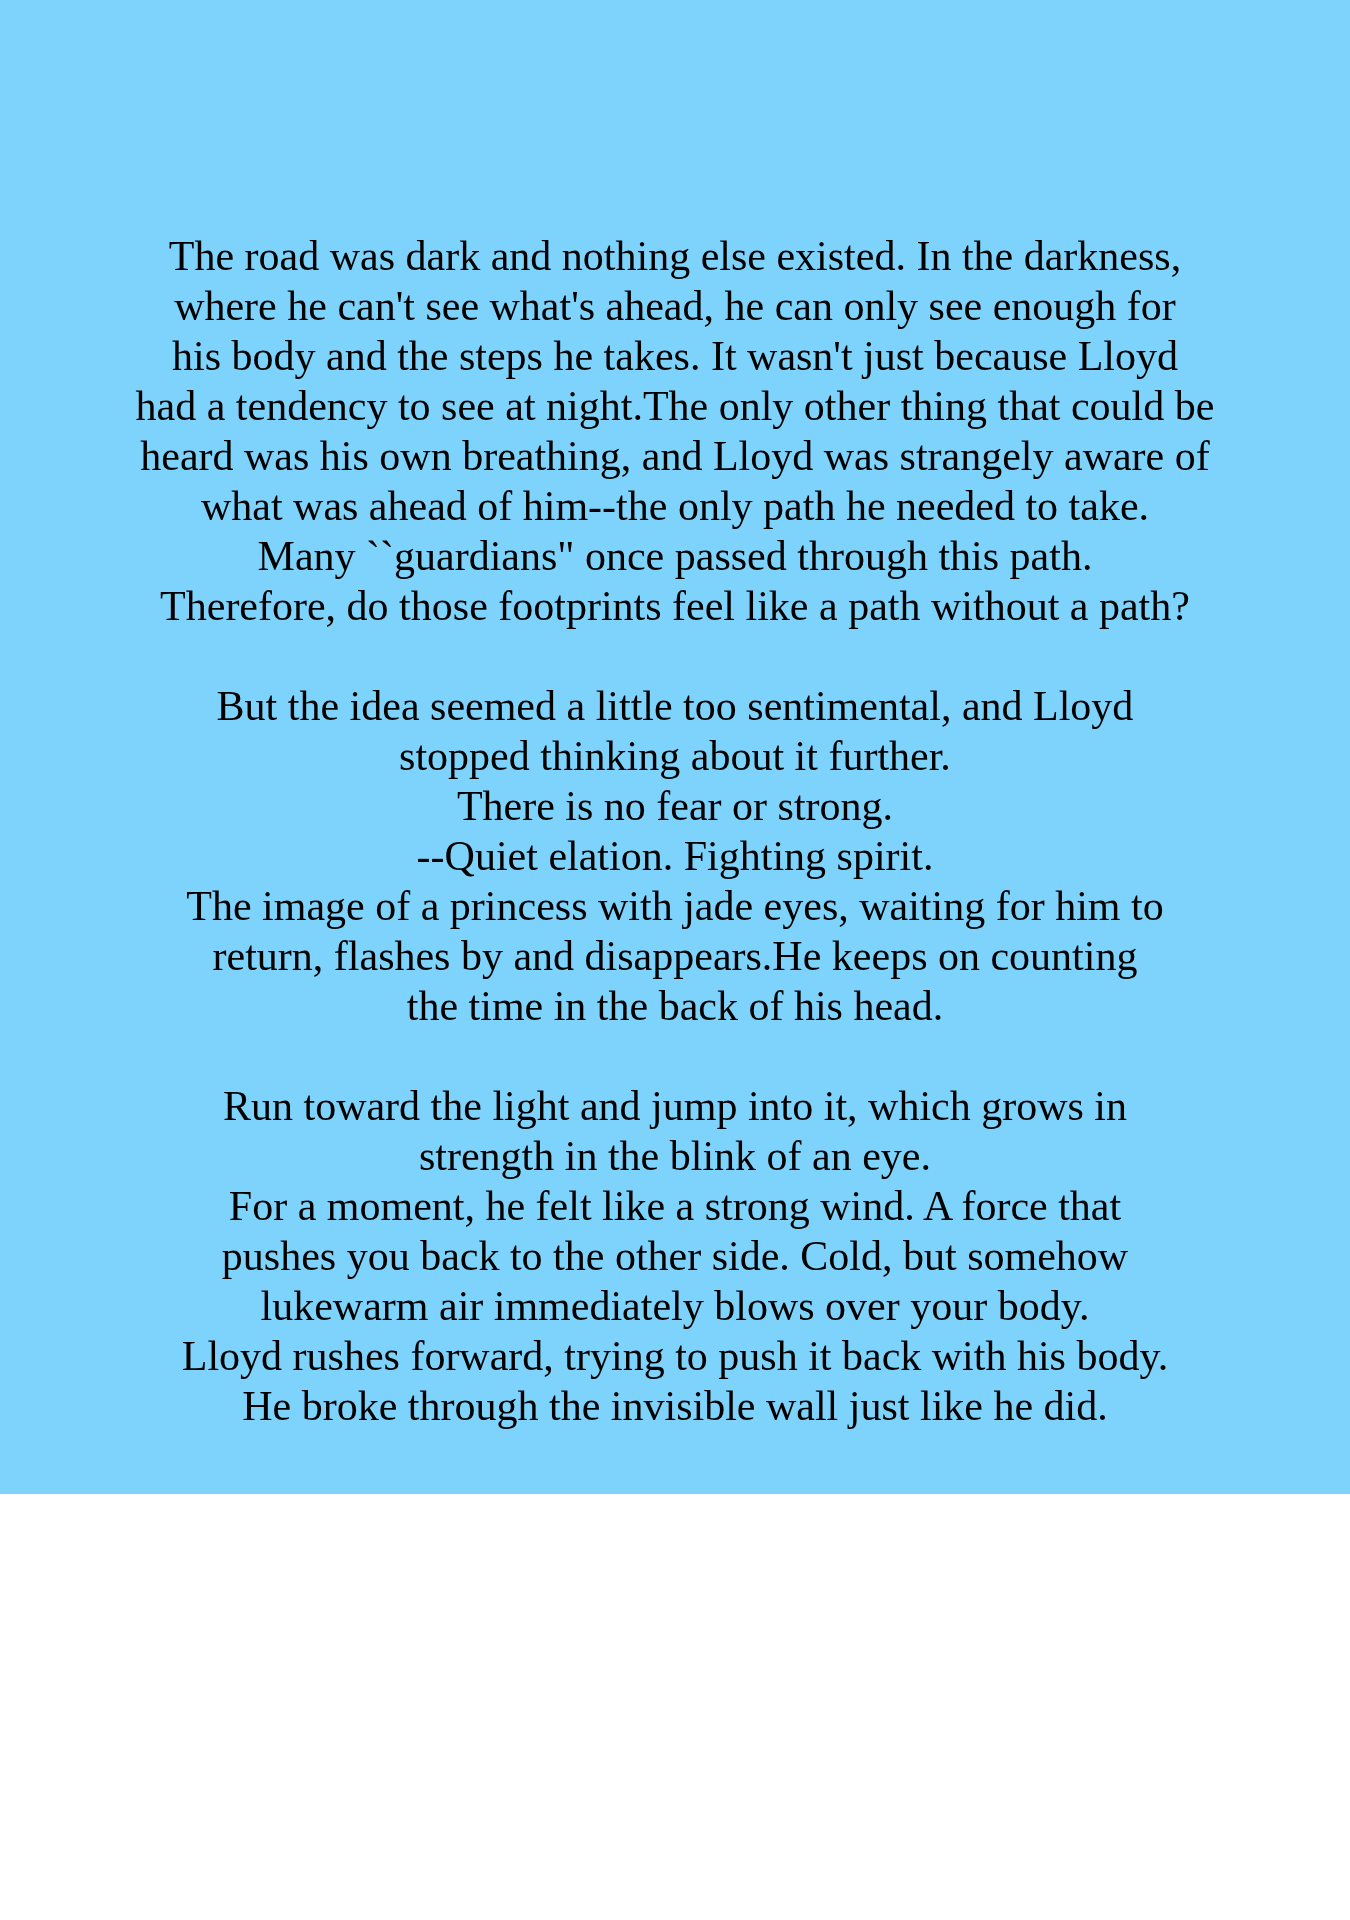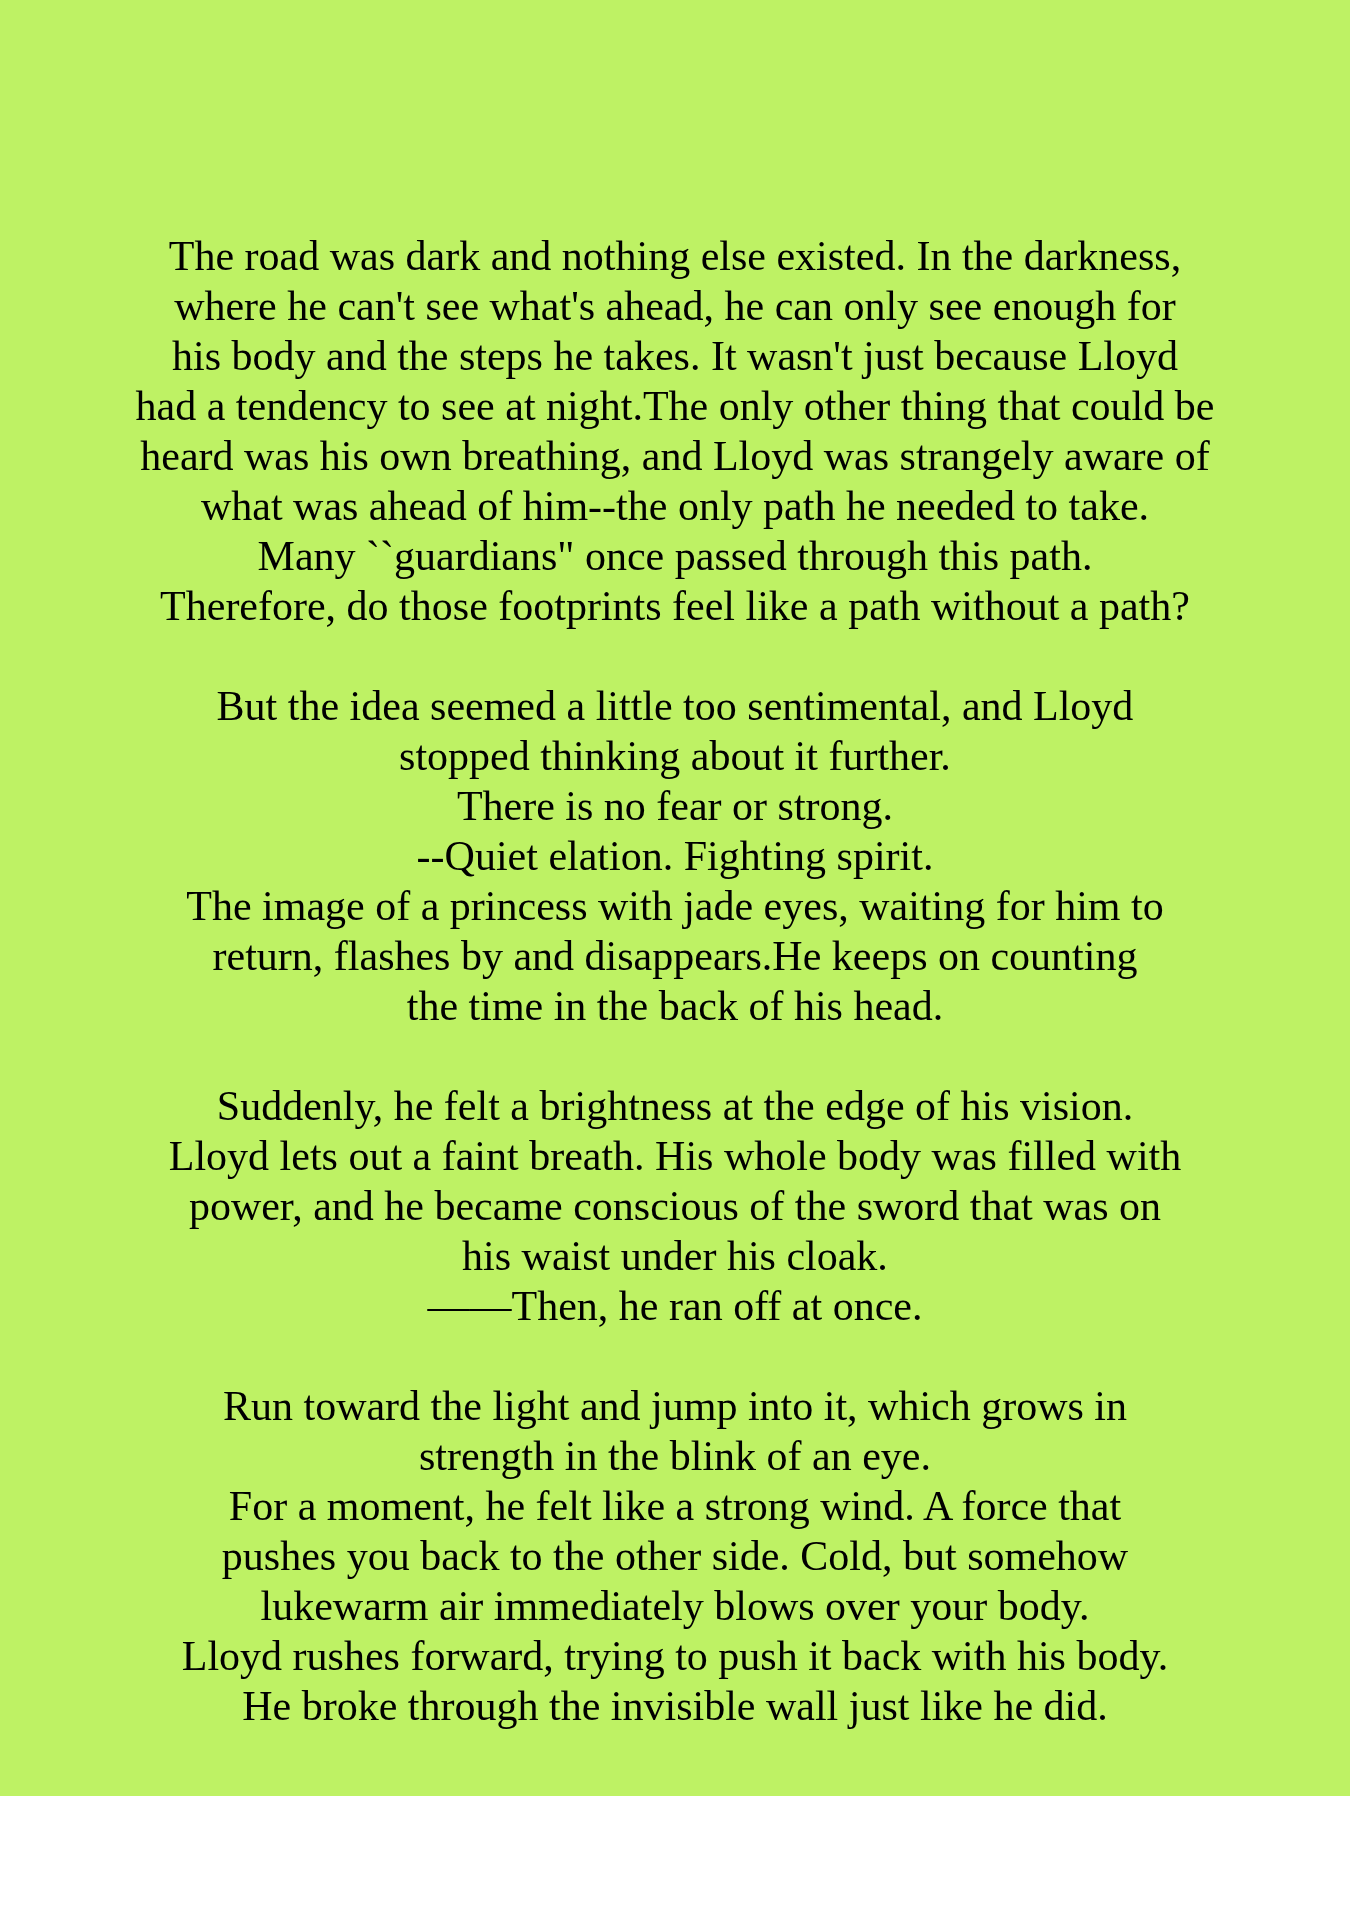--- a/index.html
+++ b/index.html
@@ -8,23 +8,23 @@
     background: #ffffff;
   }
   body {
     width: 1350px;
     height: 1920px;
     overflow: hidden;
   }
   .page {
     box-sizing: border-box;
     width: 1350px;
-    height: 1796px;
+    height: 1494px;
     padding-top: 231px;
-    background: #bef264;
+    background: #7dd3fc;
   }
   .story-text {
     text-align: center;
     color: #000000;
     font-family: "Liberation Serif", serif;
     font-size: 42px;
     line-height: 50px;
   }
   .para {
     margin: 0;
@@ -47,25 +47,20 @@
 what was ahead of him--the only path he needed to take.
 Many ``guardians" once passed through this path.
 Therefore, do those footprints feel like a path without a path?</p>
     <p class="para">But the idea seemed a little too sentimental, and Lloyd
 stopped thinking about it further.
 There is no fear or strong.
 --Quiet elation. Fighting spirit.
 The image of a princess with jade eyes, waiting for him to
 return, flashes by and disappears.He keeps on counting
 the time in the back of his head.</p>
-    <p class="para">Suddenly, he felt a brightness at the edge of his vision.
-Lloyd lets out a faint breath. His whole body was filled with
-power, and he became conscious of the sword that was on
-his waist under his cloak.
-——Then, he ran off at once.</p>
     <p class="para">Run toward the light and jump into it, which grows in
 strength in the blink of an eye.
 For a moment, he felt like a strong wind. A force that
 pushes you back to the other side. Cold, but somehow
 lukewarm air immediately blows over your body.
 Lloyd rushes forward, trying to push it back with his body.
 He broke through the invisible wall just like he did.</p>
   </div>
 </div>
 

